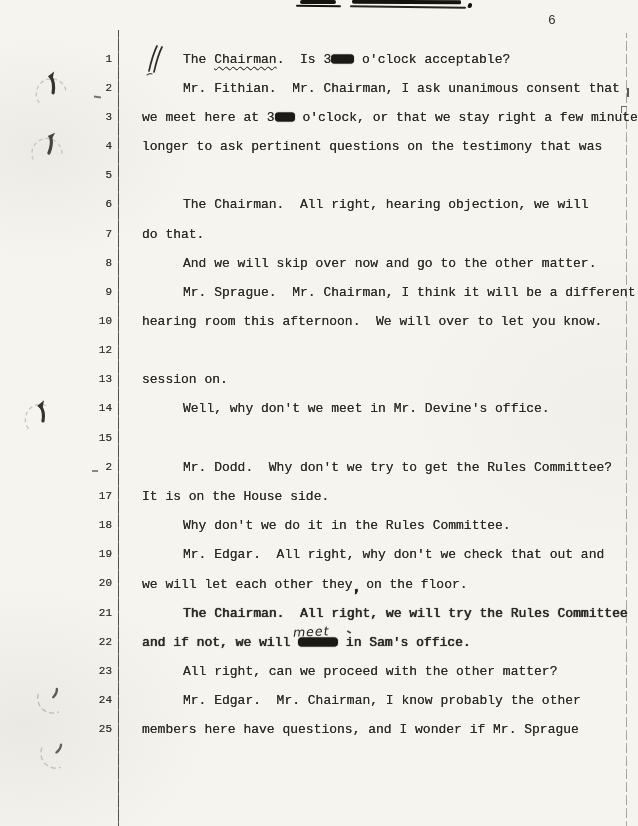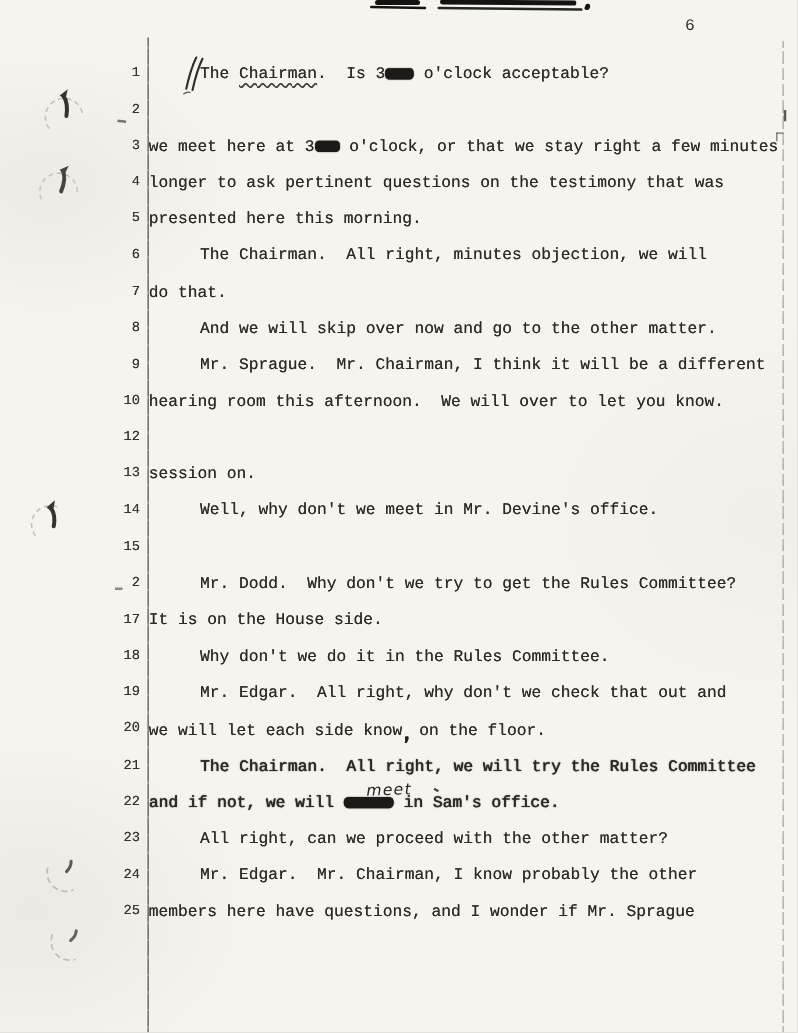--- a/index.html
+++ b/index.html
@@ -30,21 +30,21 @@
   .st1u{left:296px;top:5px;width:45px;height:2.4px;border-radius:2px;transform:rotate(.8deg);}
   .st2 {left:352px;top:0;width:109px;height:4.4px;border-radius:3px 2px 2px 3px;transform:rotate(.4deg);}
   .st2u{left:350px;top:5.6px;width:116px;height:2px;border-radius:2px;transform:rotate(.7deg);opacity:.92;}
   .stdot{left:468px;top:3.4px;width:3.6px;height:5px;border-radius:60% 60% 70% 30%;transform:rotate(18deg);}
   .pageno{position:absolute;left:548px;top:13px;font-size:13px;color:#33302a;}
   
   .rows{position:absolute;left:0;top:44px;width:100%;}
   .row{position:relative;height:29.17px;}
   .num{position:absolute;left:86px;width:26px;top:50%;transform:translateY(-50%);
        text-align:right;font-size:11px;color:#35332d;text-shadow:0 0 .4px rgba(50,48,42,.7);}
-  .txt{position:absolute;left:119px;top:50%;transform:translateY(-50%);
+  .txt{position:absolute;left:142px;top:50%;transform:translateY(-50%);
        white-space:pre;font-size:13px;text-shadow:0 0 .5px rgba(44,42,38,.85);}
   .ind .txt-in{padding-left:41px;display:inline-block;}
   .b .txt{text-shadow:0 0 1px rgba(28,26,22,.95),.35px 0 0 rgba(28,26,22,.8);}
   .u-wavy{text-decoration:underline;text-decoration-style:wavy;
           text-decoration-thickness:1.1px;text-decoration-color:#45433c;text-underline-offset:3.5px;}
   .redact{display:inline-block;height:9px;background:#1b1a17;border-radius:3px/4px;
           vertical-align:-1px;box-shadow:0 0 1px #1b1a17;}
   .r-a{width:23px}.r-b{width:20px}.r-c{width:40px;border-radius:4px/5px;}
   .hw-ins{display:inline-block;font-family:"DejaVu Sans",sans-serif;font-weight:bold;font-size:15px;
           transform:translateY(4px) rotate(-8deg);color:#1f1e1a;}
@@ -95,40 +95,40 @@
 
   <div class="rows">
 
     <div class="row">
       <span class="num">1</span>
       <span class="txt"><span class="txt-in" style="padding-left:41px;"><span>The </span><span class="u-wavy">Chairman</span><span>.  Is 3</span><span class="redact r-a"></span><span> o'clock acceptable?</span></span></span>
     </div>
 
     <div class="row ind">
       <span class="num">2</span>
+      <span class="txt"><span class="txt-in">Mr. Fithian.  Mr. Chairman, I ask unanimous consent that</span></span>
     </div>
 
     <div class="row">
       <span class="num">3</span>
       <span class="txt"><span class="txt-in"><span>we meet here at 3</span><span class="redact r-b"></span><span> o'clock, or that we stay right a few minutes</span></span></span>
     </div>
 
     <div class="row">
       <span class="num">4</span>
       <span class="txt"><span class="txt-in">longer to ask pertinent questions on the testimony that was</span></span>
     </div>
 
     <div class="row">
       <span class="num">5</span>
-      <span class="txt"><span class="txt-in">presented here this morning.</span></span>
     </div>
 
     <div class="row ind">
       <span class="num">6</span>
-      <span class="txt"><span class="txt-in">The Chairman.  All right, minutes objection, we will</span></span>
+      <span class="txt"><span class="txt-in">The Chairman.  All right, hearing objection, we will</span></span>
     </div>
 
     <div class="row">
       <span class="num">7</span>
       <span class="txt"><span class="txt-in">do that.</span></span>
     </div>
 
     <div class="row ind">
       <span class="num">8</span>
       <span class="txt"><span class="txt-in">And we will skip over now and go to the other matter.</span></span>
@@ -178,21 +178,21 @@
       <span class="txt"><span class="txt-in">Why don't we do it in the Rules Committee.</span></span>
     </div>
 
     <div class="row ind">
       <span class="num">19</span>
       <span class="txt"><span class="txt-in">Mr. Edgar.  All right, why don't we check that out and</span></span>
     </div>
 
     <div class="row">
       <span class="num">20</span>
-      <span class="txt"><span class="txt-in"><span>we will let each side know</span><span class="hw-ins">,</span><span> on the floor.</span></span></span>
+      <span class="txt"><span class="txt-in"><span>we will let each other they</span><span class="hw-ins">,</span><span> on the floor.</span></span></span>
     </div>
 
     <div class="row ind b">
       <span class="num">21</span>
       <span class="txt"><span class="txt-in">The Chairman.  All right, we will try the Rules Committee</span></span>
     </div>
 
     <div class="row b">
       <span class="num">22</span>
       <span class="hw-meet">meet</span>

